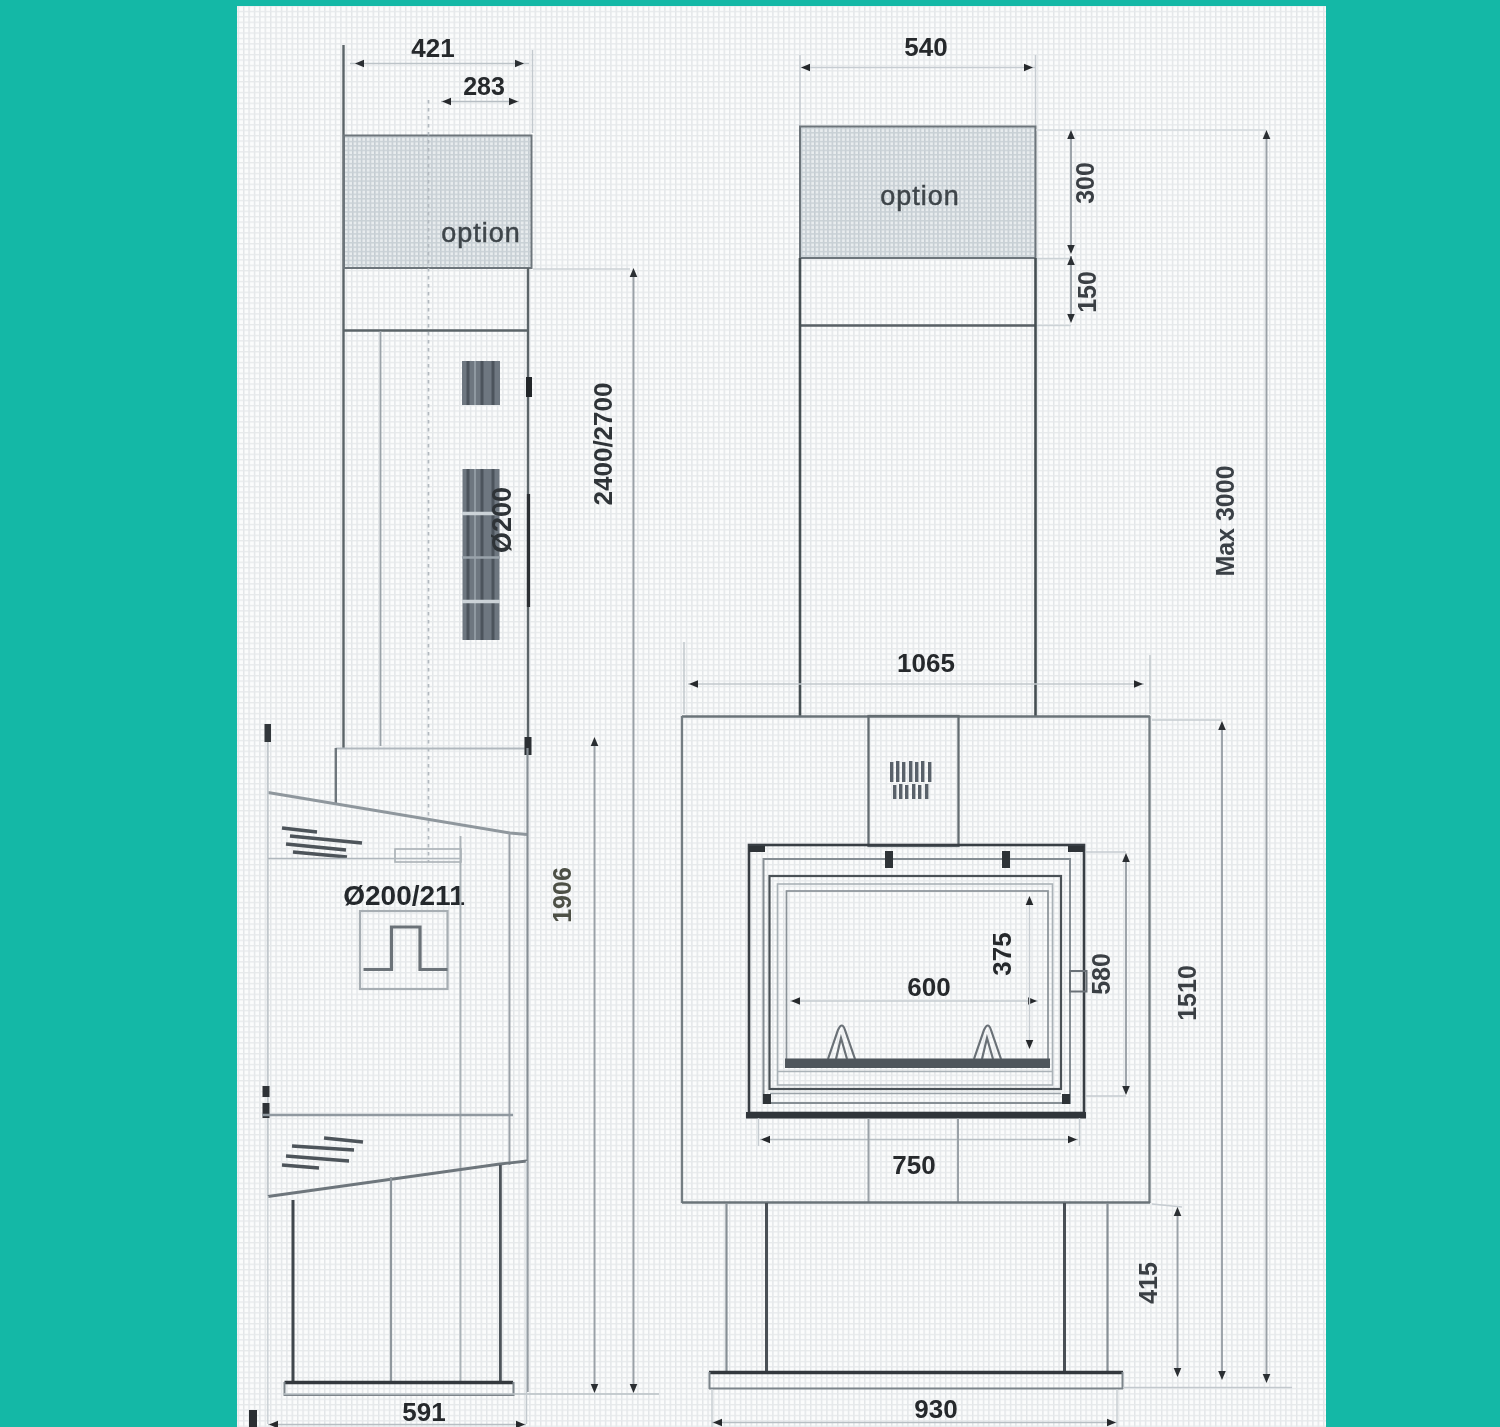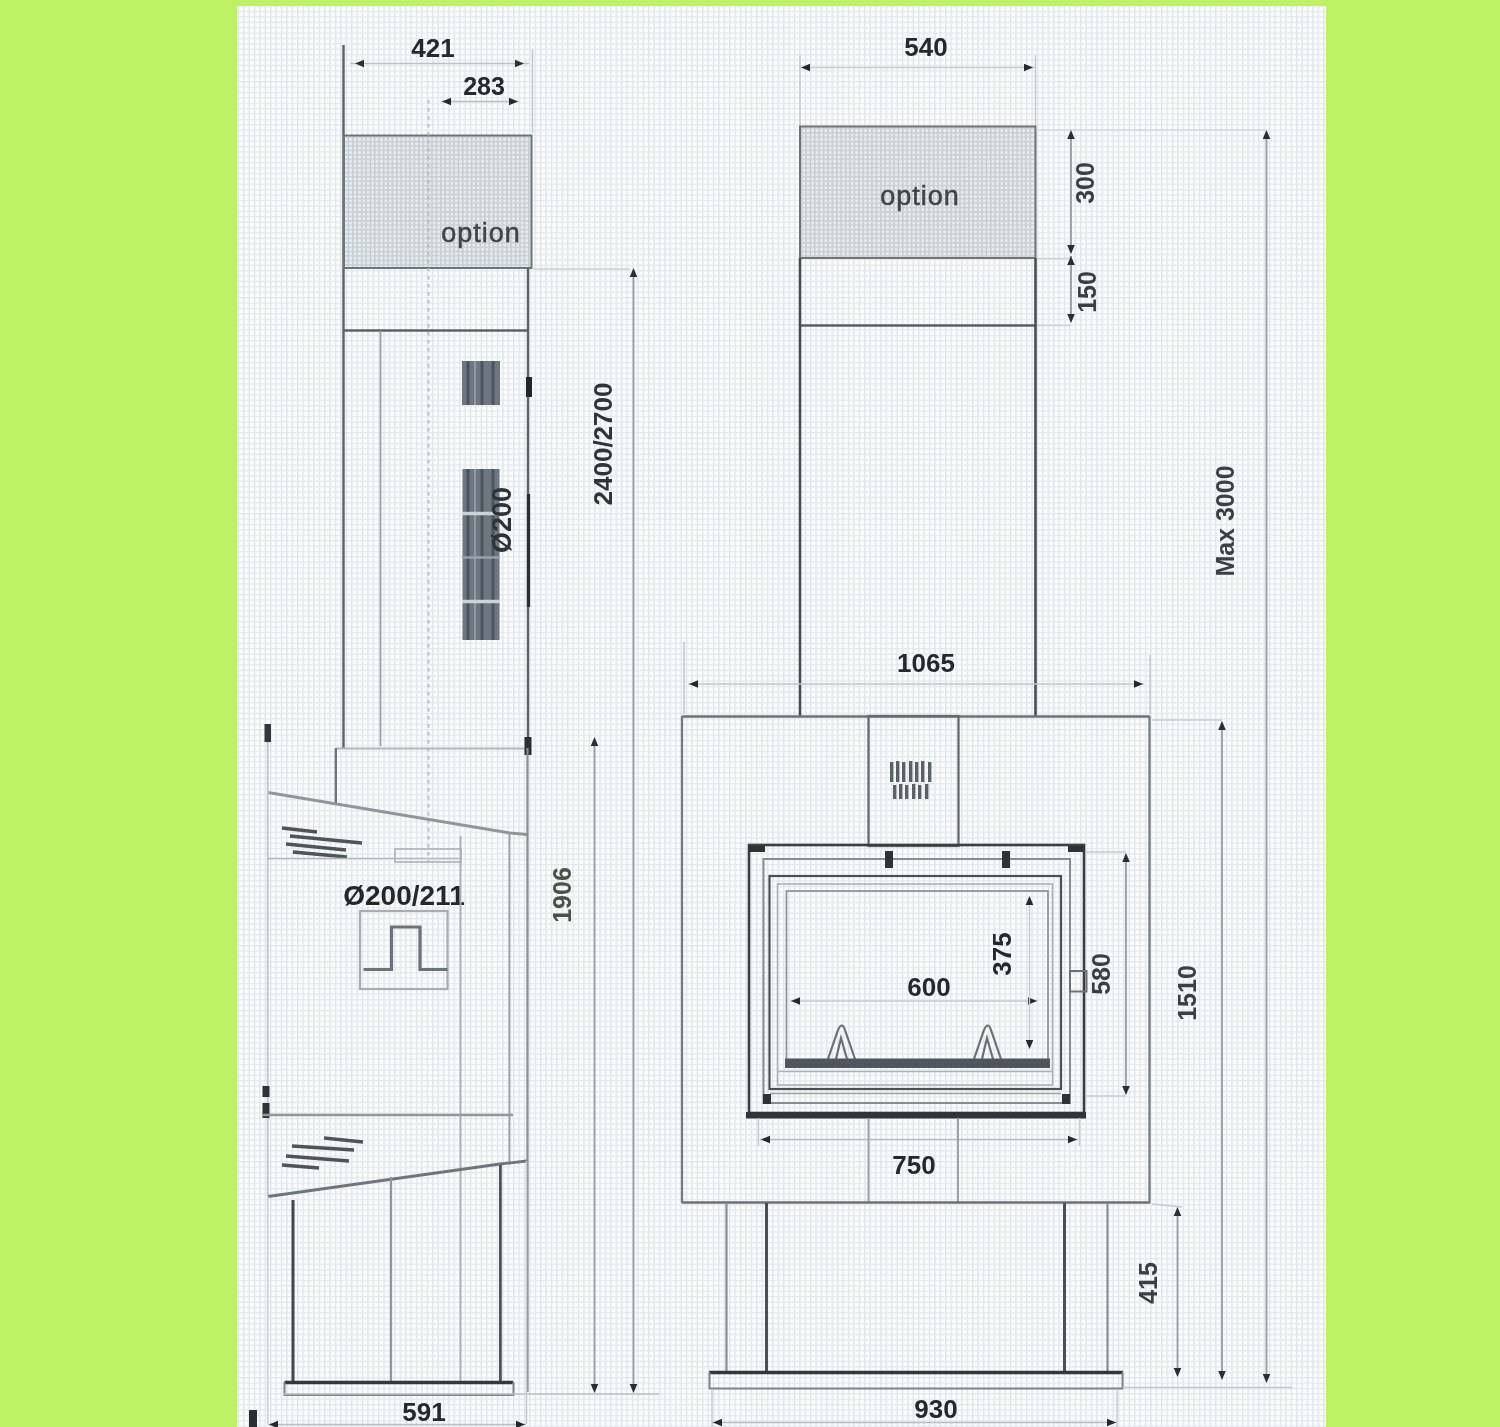--- a/index.html
+++ b/index.html
@@ -1,16 +1,16 @@
 <!DOCTYPE html>
 <html><head>
 <meta charset="utf-8">
 <style>
   html,body{margin:0;padding:0;background:#ffffff;}
-  #page{position:relative;width:1500px;height:1427px;background:#bef264;overflow:hidden;
+  #page{position:relative;width:1500px;height:1427px;background:#14b8a6;overflow:hidden;
         font-family:"Liberation Sans", sans-serif;}
   svg text{font-family:"Liberation Sans", sans-serif;}
 </style>
 </head>
 <body>
 <div id="page">
 <svg width="1500" height="1427" viewBox="0 0 1500 1427">
 <defs>
   <pattern id="scanGrid" width="5.4" height="5.4" patternUnits="userSpaceOnUse">
     <rect width="5.4" height="5.4" fill="#fbfcfc"></rect>

